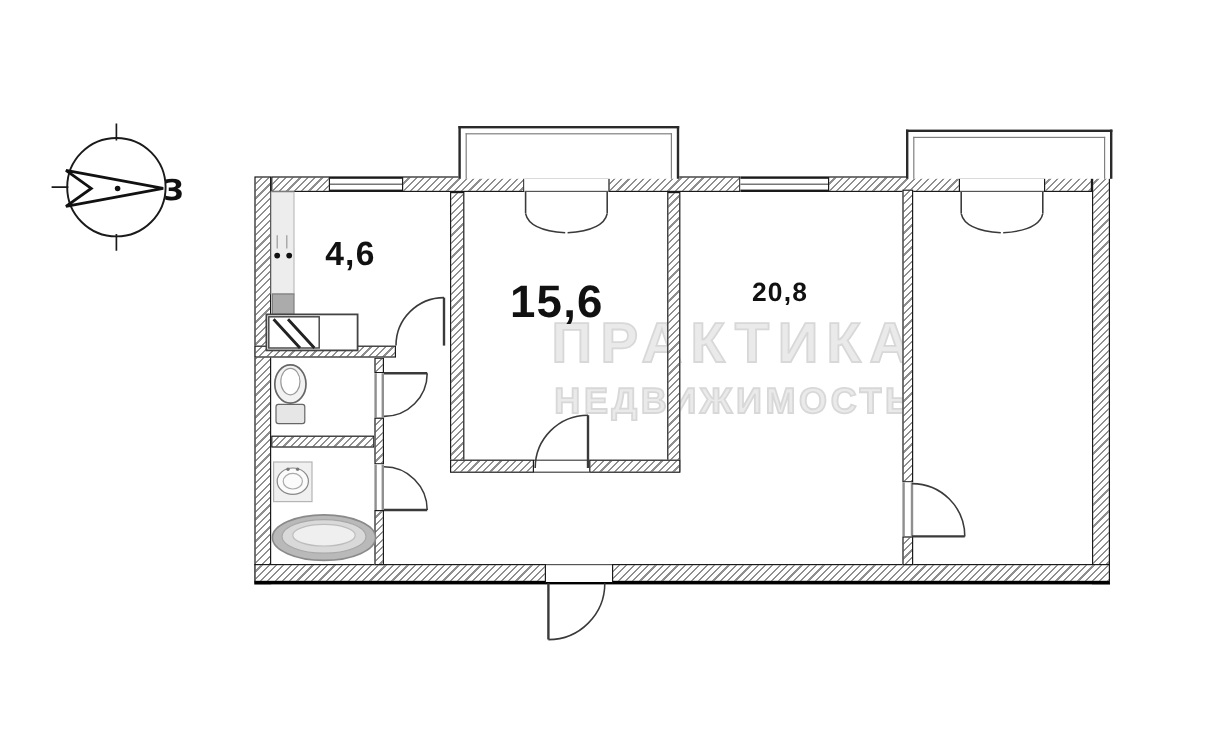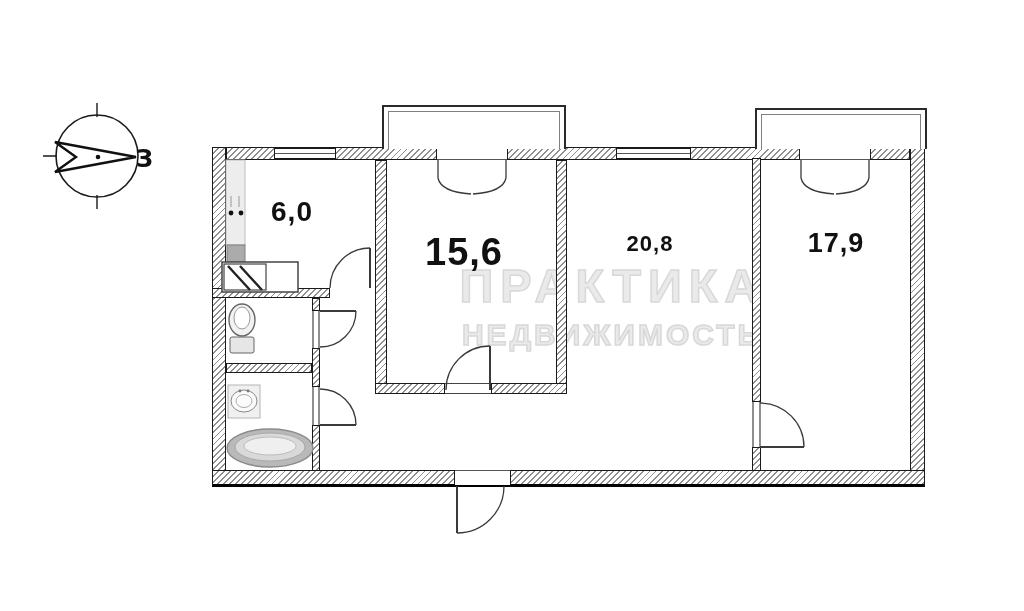--- a/index.html
+++ b/index.html
@@ -173,18 +173,17 @@
       <circle cx="240" cy="391" r="1.4" fill="#777"></circle>
       <circle cx="248" cy="391" r="1.4" fill="#777"></circle>
     </g>
     <g>
       <ellipse cx="270" cy="448" rx="43" ry="19" fill="#b9b9b9" stroke="#8a8a8a" stroke-width="1.4"></ellipse>
       <ellipse cx="270" cy="447" rx="35" ry="14" fill="#d9d9d9" stroke="#a8a8a8"></ellipse>
       <ellipse cx="270" cy="446" rx="26" ry="9" fill="#efefef" stroke="#bdbdbd"></ellipse>
     </g>
   </svg>
 
-  <div class="room-label" style="left:252px; top:196px; width:80px; font-size:28px;">6,0</div>
+  <div class="room-label" style="left:252px; top:196px; width:80px; font-size:28px;">4,6</div>
   <div class="room-label" style="left:412px; top:231px; width:104px; font-size:38px;">15,6</div>
   <div class="room-label" style="left:598px; top:231px; width:104px; font-size:22px;">20,8</div>
-  <div class="room-label" style="left:790px; top:228px; width:92px; font-size:27px;">17,9</div>
 
 </div>
 
 </body></html>

